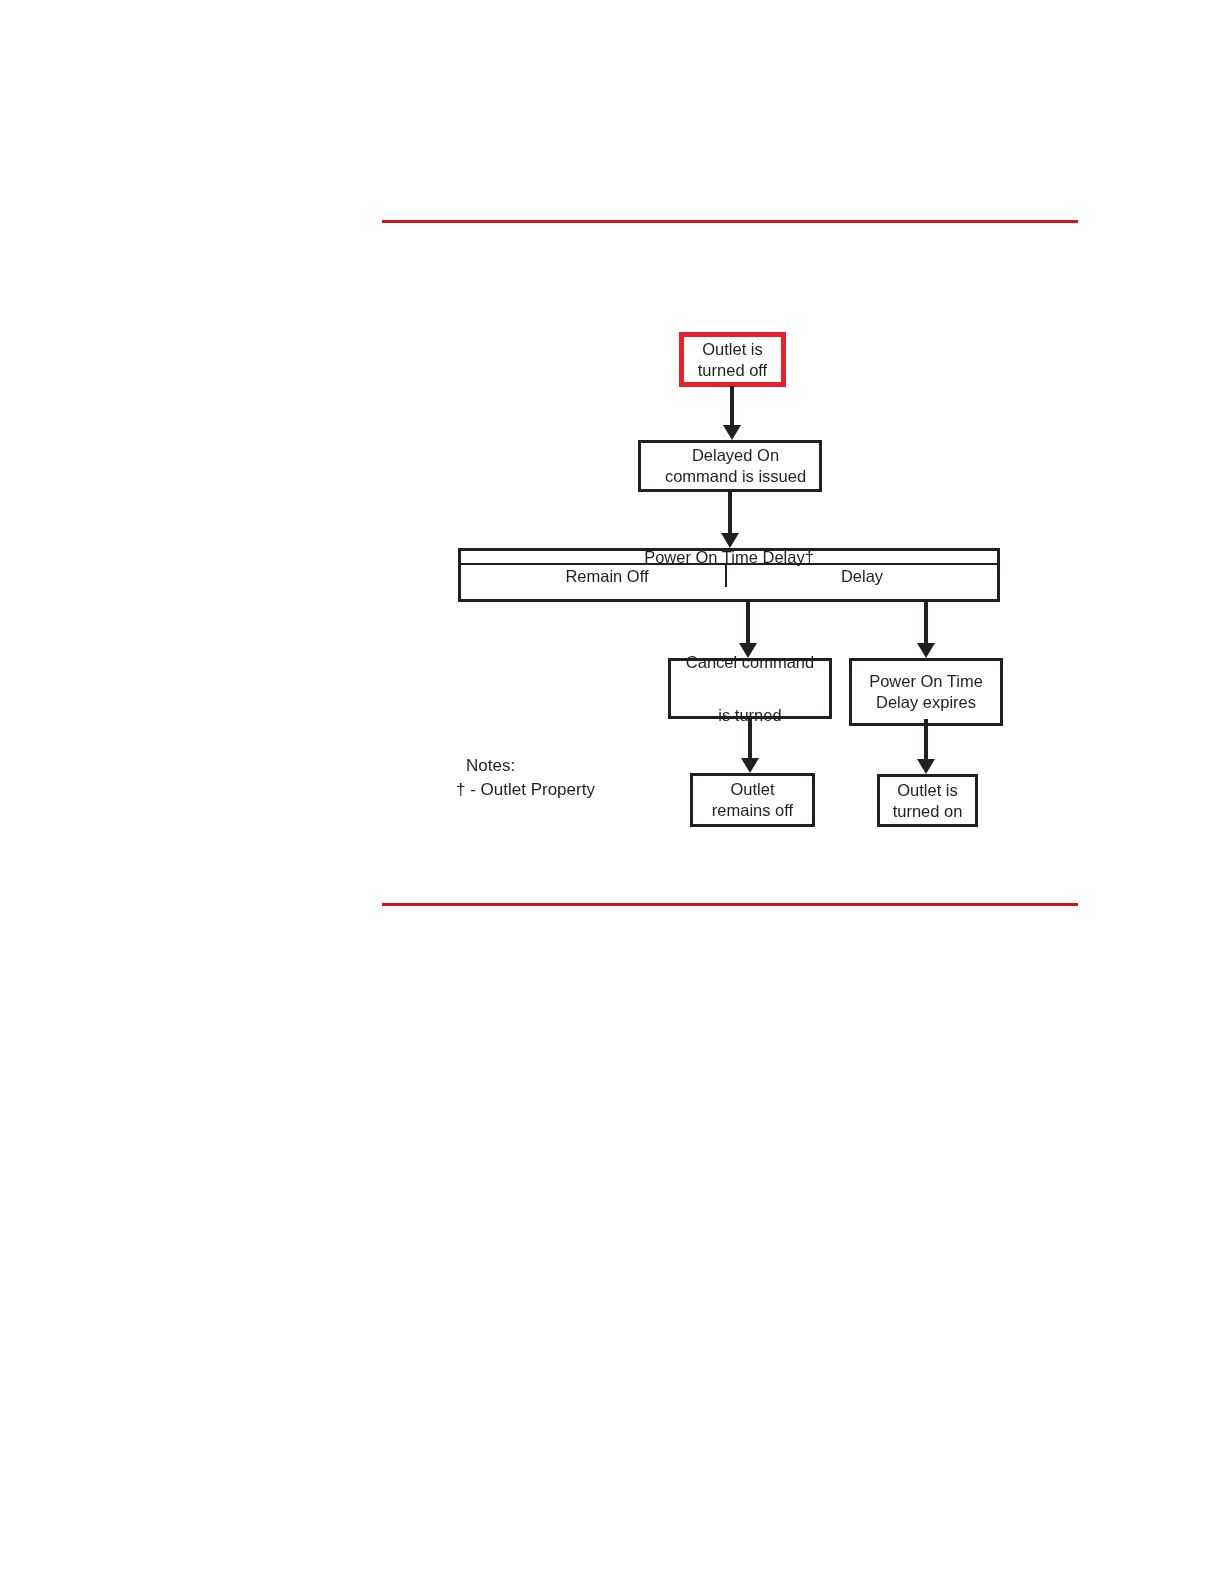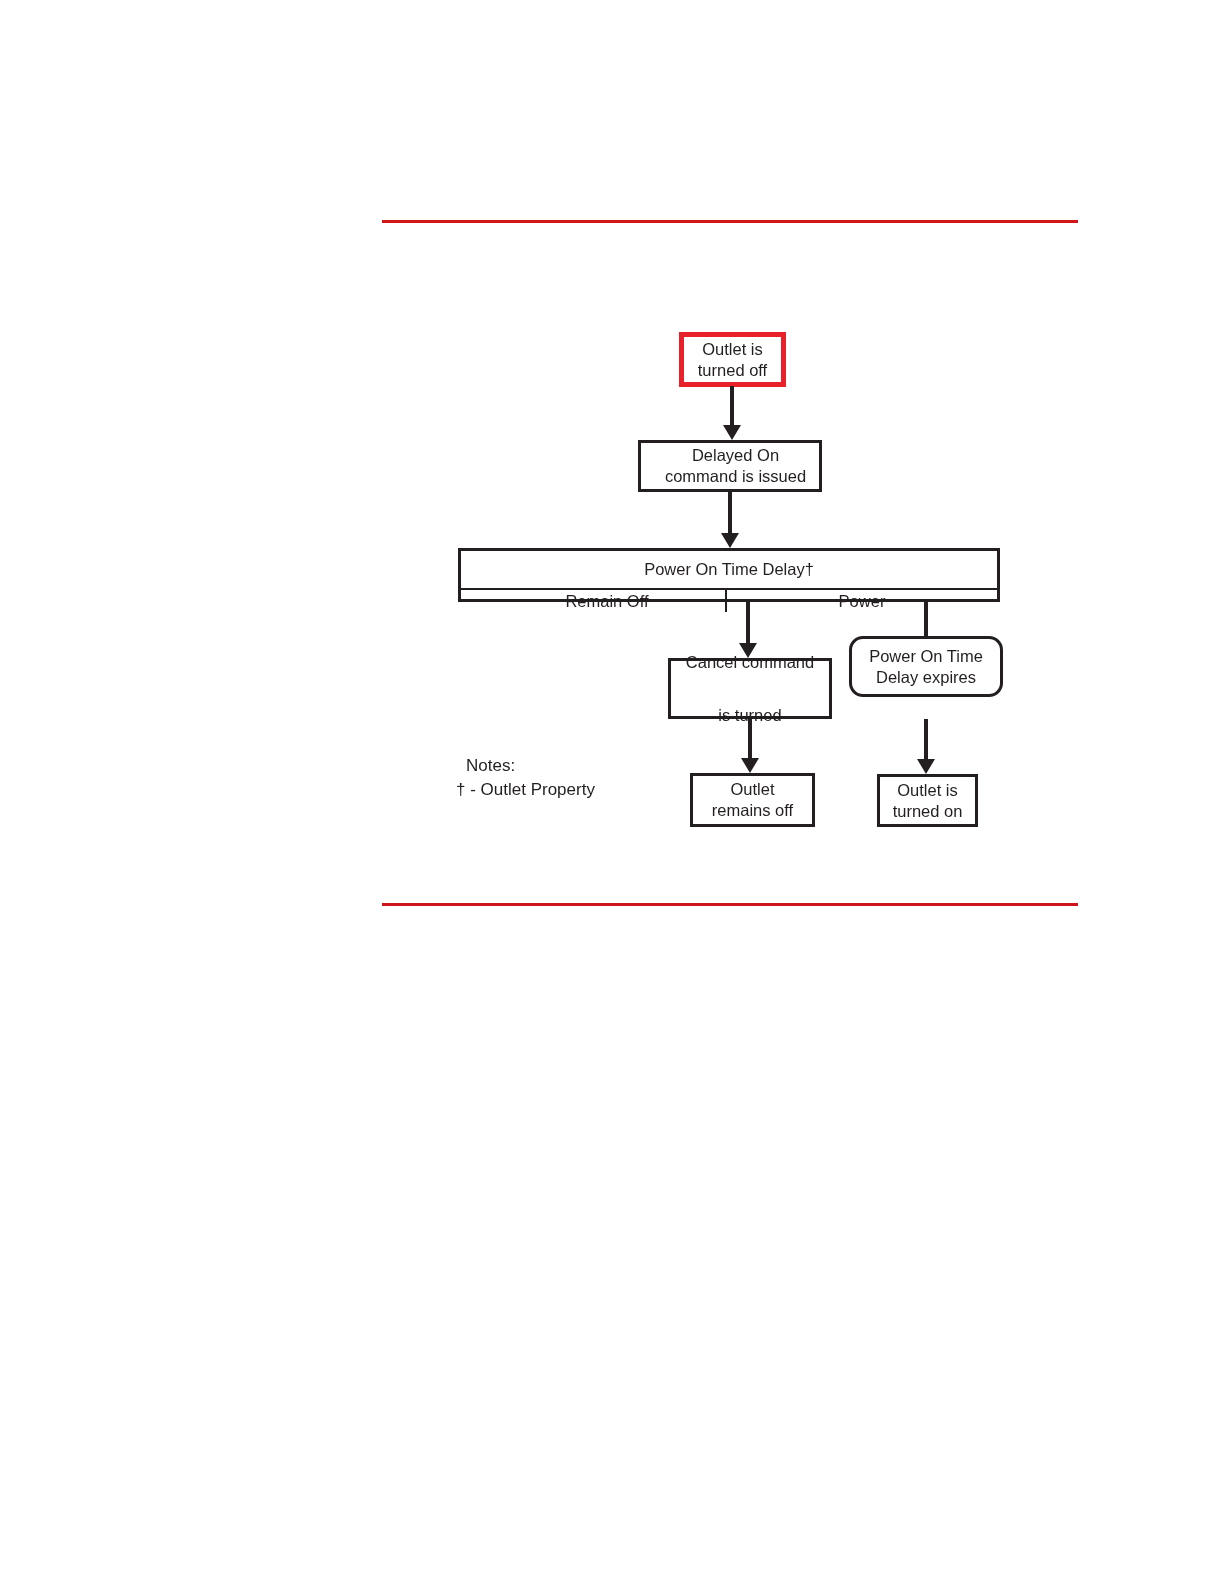--- a/index.html
+++ b/index.html
@@ -31,36 +31,36 @@
     align-items:center; justify-content:center;
     text-align:center;
     font-size:16.5px; line-height:1.26;
     white-space:nowrap;
   }
   .node.start { border:5px solid #e8212a; }
 
   .n-outlet-off   { left:679px; top:332px; width:107px; height:55px; }
   .n-delayed-on   { left:638px; top:440px; width:184px; height:52px;padding-left:11px; }
   .n-cancel       { left:668px; top:658px; width:164px; height:61px;gap:32px; }
-  .n-expires      { left:849px; top:636px; width:154px; height:61px;border-radius:14px; }
+  .n-expires      { left:849px; top:658px; width:154px; height:68px; }
   .n-remains-off  { left:690px; top:773px; width:125px; height:54px; }
   .n-turned-on    { left:877px; top:774px; width:101px; height:53px; }
 
   
   .dtable {
     position:absolute;
     left:458px; top:548px; width:542px; height:54px;
     box-sizing:border-box;
     border:3px solid #231f20;
     background:#ffffff;
     font-size:16.5px;
   }
   .dtable .hdr {
     box-sizing:border-box;
-    height:39px;
+    height:14px;
     border-bottom:2.5px solid #231f20;
     display:flex; align-items:center; justify-content:center;
   }
   .dtable .row { display:flex; height:22px; }
   .dtable .cell {
     box-sizing:border-box;
     display:flex; align-items:center; justify-content:center;
   }
   .dtable .cell.left  { width:266px; border-right:2.5px solid #231f20;padding-left:28px; }
   .dtable .cell.right { flex:1; }
@@ -118,21 +118,21 @@
 
   <div class="arrow a2">
     <span class="shaft"></span>
     <span class="head"></span>
   </div>
 
   <div class="dtable">
     <div class="hdr">Power On Time Delay†</div>
     <div class="row">
       <div class="cell left">Remain Off</div>
-      <div class="cell right">Power</div>
+      <div class="cell right">Delay</div>
     </div>
   </div>
 
   <div class="arrow a3">
     <span class="shaft"></span>
     <span class="head"></span>
   </div>
 
   <div class="arrow a4">
     <span class="shaft"></span>

